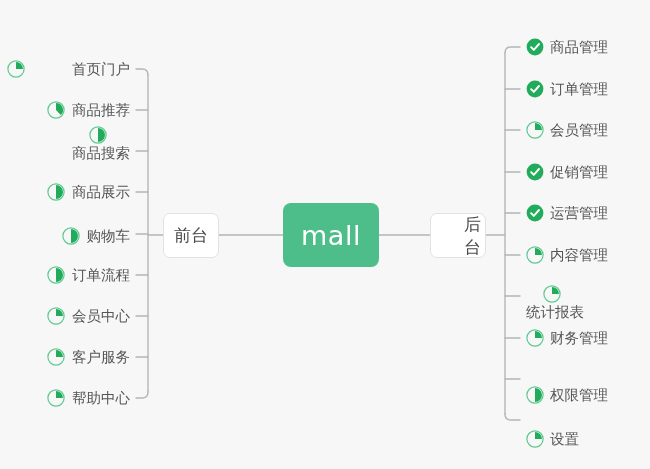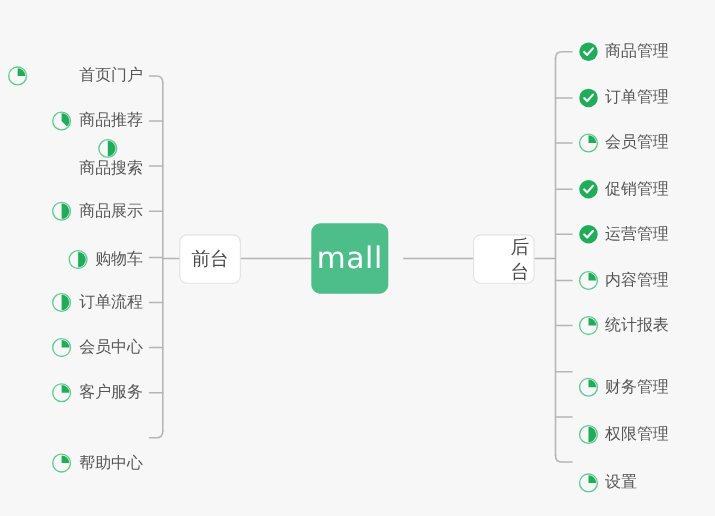--- a/index.html
+++ b/index.html
@@ -28,21 +28,21 @@
     width: 650px;
     height: 469px;
     pointer-events: none;
   }
 
   
   .node-center {
     position: absolute;
     left: 283px;
     top: 203px;
-    width: 70px;
+    width: 96px;
     height: 64px;
     background: #4dbe8a;
     border-radius: 8px;
     display: flex;
     align-items: center;
     justify-content: center;
     color: #ffffff;
     font-size: 27px;
     font-family: "DejaVu Sans", "Liberation Sans", sans-serif;
     letter-spacing: 0.5px;
@@ -193,21 +193,21 @@
         </svg>
         <span class="leaf-label">会员中心</span>
       </div>
       <div class="leaf leaf-left" style="top: 346px; text-align: center;">
         <svg class="leaf-icon" viewBox="0 0 18 18">
           <circle cx="9" cy="9" r="8.1" fill="none" stroke="#5ec98f" stroke-width="1.2"></circle>
           <path d="M 9 9 L 9 2 A 7 7 0 0 1 16 9 Z" fill="#21ac5b"></path>
         </svg>
         <span class="leaf-label">客户服务</span>
       </div>
-      <div class="leaf leaf-left" style="top: 387px; margin-top: 23px;">
+      <div class="leaf leaf-left" style="top: 387px;">
         <svg class="leaf-icon" viewBox="0 0 18 18">
           <circle cx="9" cy="9" r="8.1" fill="none" stroke="#5ec98f" stroke-width="1.2"></circle>
           <path d="M 9 9 L 9 2 A 7 7 0 0 1 16 9 Z" fill="#21ac5b"></path>
         </svg>
         <span class="leaf-label">帮助中心</span>
       </div>
       <div class="leaf leaf-right" style="top: 36px;">
         <svg class="leaf-icon" viewBox="0 0 18 18">
           <circle cx="9" cy="9" r="8.4" fill="#21ac5b"></circle>
           <path d="M5.1 9.2 L7.8 11.9 L13.0 6.0" fill="none" stroke="#ffffff" stroke-width="1.9" stroke-linecap="round" stroke-linejoin="round"></path>
@@ -242,28 +242,28 @@
         </svg>
         <span class="leaf-label">运营管理</span>
       </div>
       <div class="leaf leaf-right" style="top: 244px;">
         <svg class="leaf-icon" viewBox="0 0 18 18">
           <circle cx="9" cy="9" r="8.1" fill="none" stroke="#5ec98f" stroke-width="1.2"></circle>
           <path d="M 9 9 L 9 2 A 7 7 0 0 1 16 9 Z" fill="#21ac5b"></path>
         </svg>
         <span class="leaf-label">内容管理</span>
       </div>
-      <div class="leaf leaf-right" style="top: 285px;">
+      <div class="leaf leaf-right" style="top: 285px; flex-direction: column;">
         <svg class="leaf-icon" viewBox="0 0 18 18">
           <circle cx="9" cy="9" r="8.1" fill="none" stroke="#5ec98f" stroke-width="1.2"></circle>
           <path d="M 9 9 L 9 2 A 7 7 0 0 1 16 9 Z" fill="#21ac5b"></path>
         </svg>
         <span class="leaf-label">统计报表</span>
       </div>
-      <div class="leaf leaf-right" style="top: 341px;">
+      <div class="leaf leaf-right" style="top: 327px;">
         <svg class="leaf-icon" viewBox="0 0 18 18">
           <circle cx="9" cy="9" r="8.1" fill="none" stroke="#5ec98f" stroke-width="1.2"></circle>
           <path d="M 9 9 L 9 2 A 7 7 0 0 1 16 9 Z" fill="#21ac5b"></path>
         </svg>
         <span class="leaf-label">财务管理</span>
       </div>
       <div class="leaf leaf-right" style="top: 384px;">
         <svg class="leaf-icon" viewBox="0 0 18 18">
           <circle cx="9" cy="9" r="8.1" fill="none" stroke="#5ec98f" stroke-width="1.2"></circle>
           <path d="M 9 9 L 9 2 A 7 7 0 0 1 9 16 Z" fill="#21ac5b"></path>

